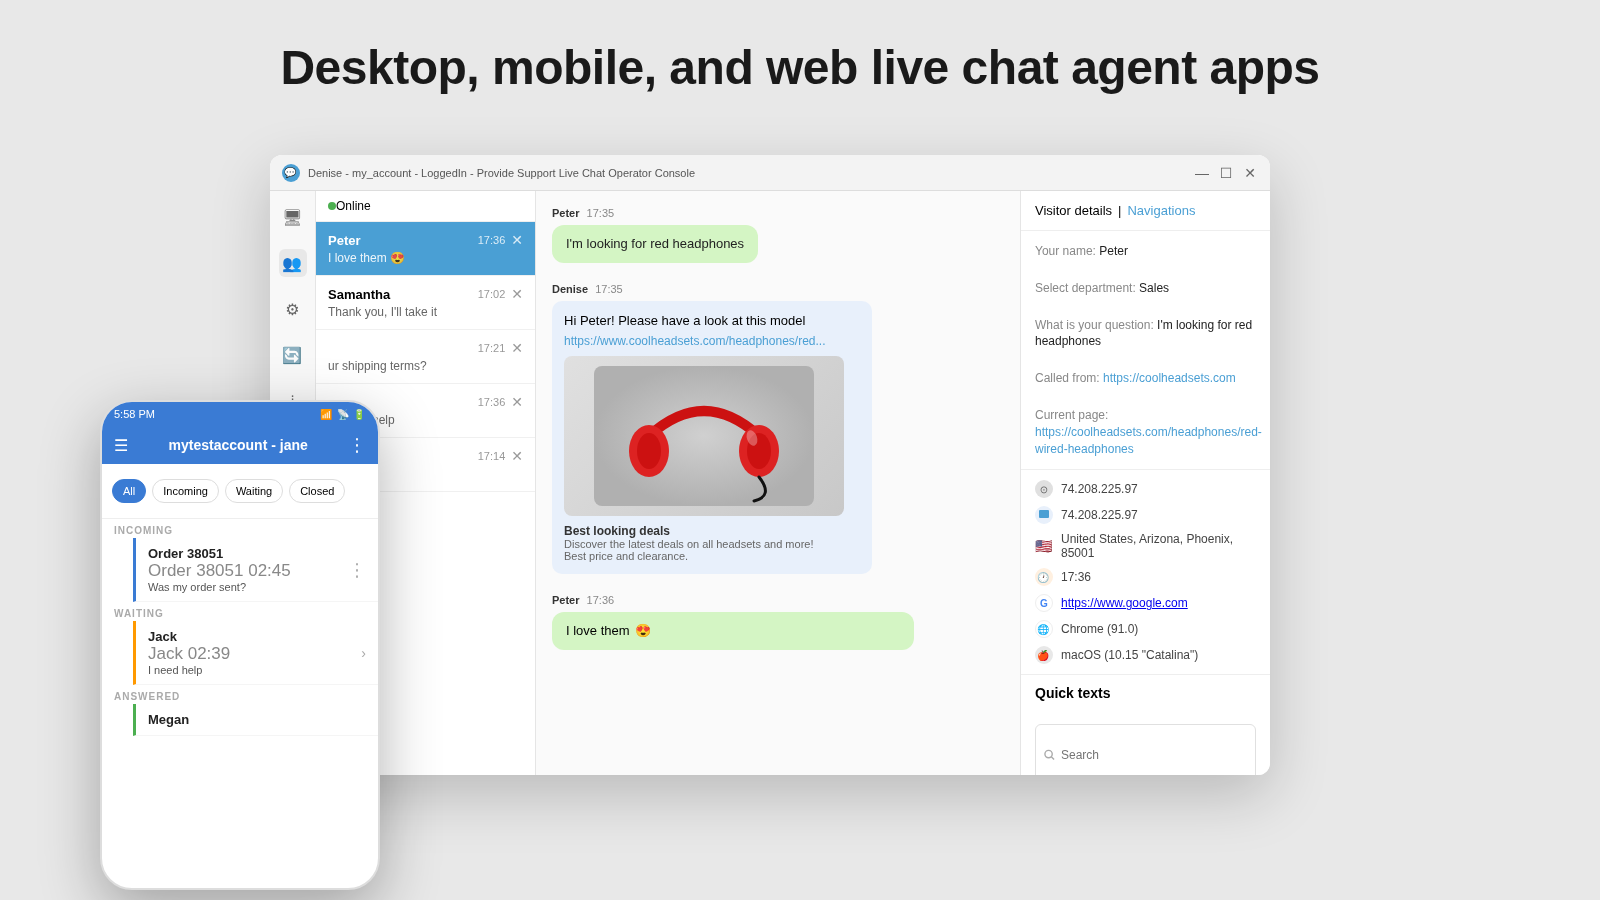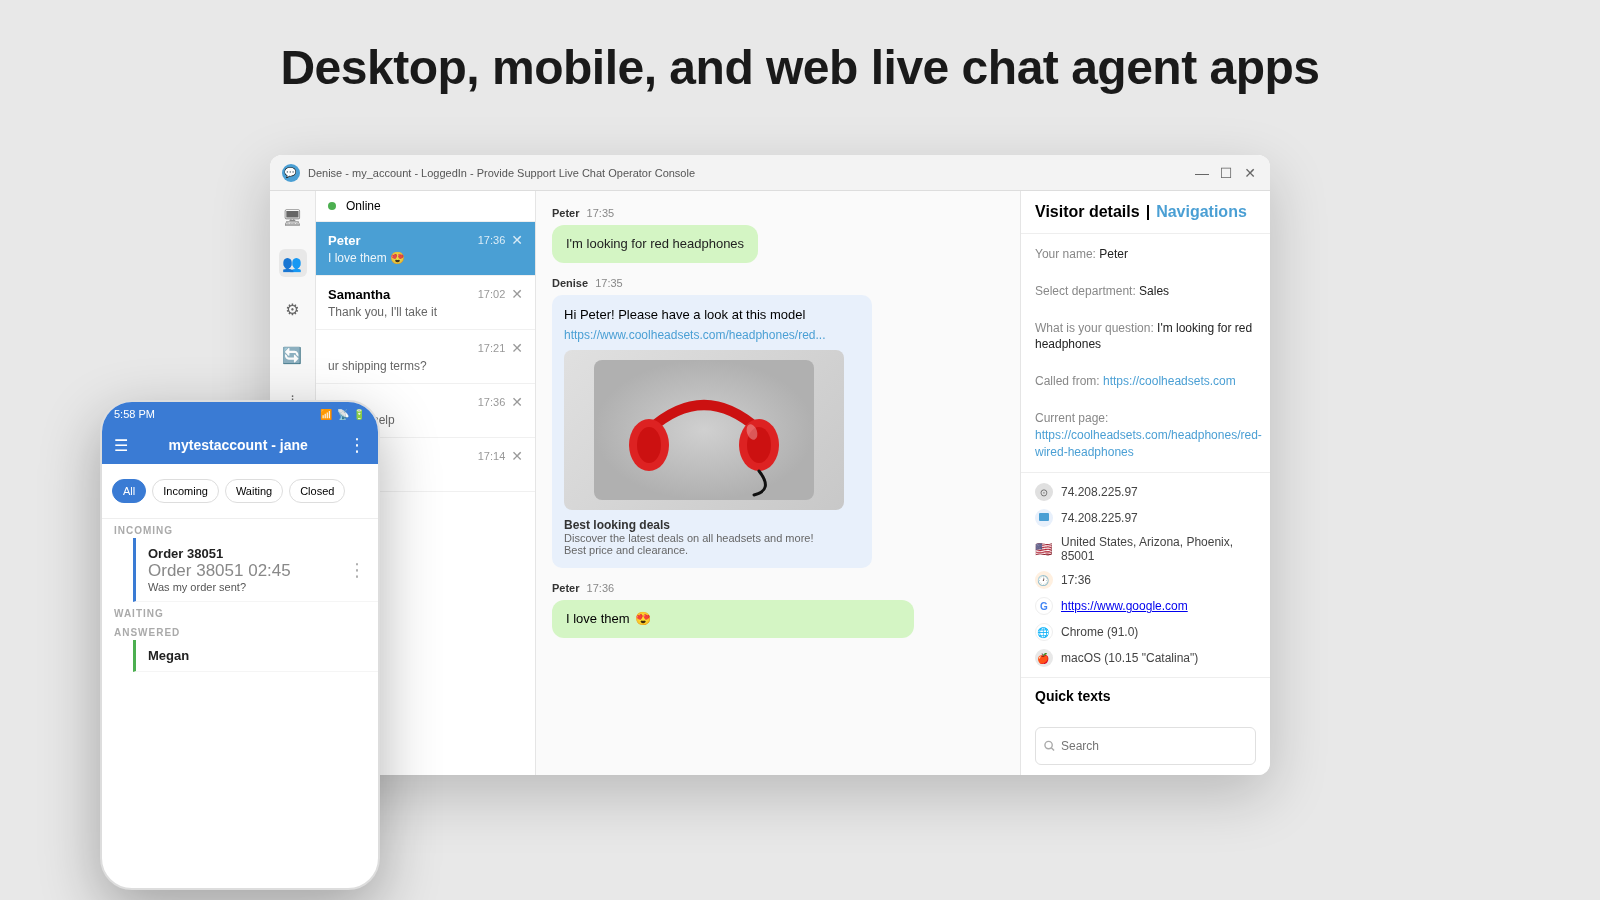--- a/index.html
+++ b/index.html
@@ -130,21 +130,21 @@
       flex-direction: column;
       background: #fff;
     }
 
     .status-bar {
       padding: 8px 12px;
       border-bottom: 1px solid #eee;
       font-size: 12px;
       display: flex;
       align-items: center;
-      gap: 10px;
+      gap: 0;
     }
 
     .status-dot {
       width: 8px;
       height: 8px;
       background: #4caf50;
       border-radius: 50%;
     }
 
     .chat-item {
@@ -205,21 +205,21 @@
       flex-direction: column;
       background: #fafafa;
     }
 
     .chat-messages {
       flex: 1;
       overflow-y: auto;
       padding: 16px;
       display: flex;
       flex-direction: column;
-      gap: 14px;
+      gap: 20px;
     }
 
     .msg-row {
       display: flex;
       flex-direction: column;
       gap: 6px;
     }
 
     .msg-meta {
       font-size: 11px;
@@ -332,22 +332,22 @@
       width: 250px;
       border-left: 1px solid #e5e5e5;
       background: #fff;
       overflow-y: auto;
       font-size: 12px;
     }
 
     .right-panel-header {
       padding: 12px 14px;
       border-bottom: 1px solid #eee;
-      font-size: 16px;
-      font-weight: 700;
+      font-size: 13px;
+      font-weight: 400;
       display: flex;
       gap: 6px;
     }
 
     .right-panel-nav-link {
       color: #4a9fd4;
       text-decoration: none;
     }
 
     .visitor-details {
@@ -419,21 +419,21 @@
 
     .quick-texts-title {
       font-size: 14px;
       font-weight: 600;
       margin-bottom: 8px;
     }
 
     .quick-search {
       border: 1px solid #e0e0e0;
       border-radius: 6px;
-      padding: 11px 8px;
+      padding: 23px 8px;
       display: flex;
       align-items: center;
       gap: 6px;
       margin-bottom: 10px;
       margin-top: 23px;
     }
 
     .quick-search input {
       border: none;
       outline: none;
@@ -897,20 +897,30 @@
         <div class="phone-chat-name">Order 38051</div>
         <div class="phone-chat-meta">Order 38051 02:45</div>
         <div class="phone-chat-preview">Was my order sent?</div>
       </div>
       <span style="color:#aaa;font-size:18px;">⋮</span>
     </div>
   </div>
 
   <div class="phone-section-label">WAITING</div>
 
+  <div class="phone-chat-item waiting">
+    <div class="phone-chat-item-row">
+      <div>
+        <div class="phone-chat-name">Jack</div>
+        <div class="phone-chat-meta">Jack 02:39</div>
+        <div class="phone-chat-preview">I need help</div>
+      </div>
+      <span class="phone-chevron">›</span>
+    </div>
+  </div>
 
   <div class="phone-section-label">ANSWERED</div>
 
   <div class="phone-chat-item answered">
     <div class="phone-chat-item-row">
       <div>
         <div class="phone-chat-name">Megan</div>
       </div>
     </div>
   </div>

